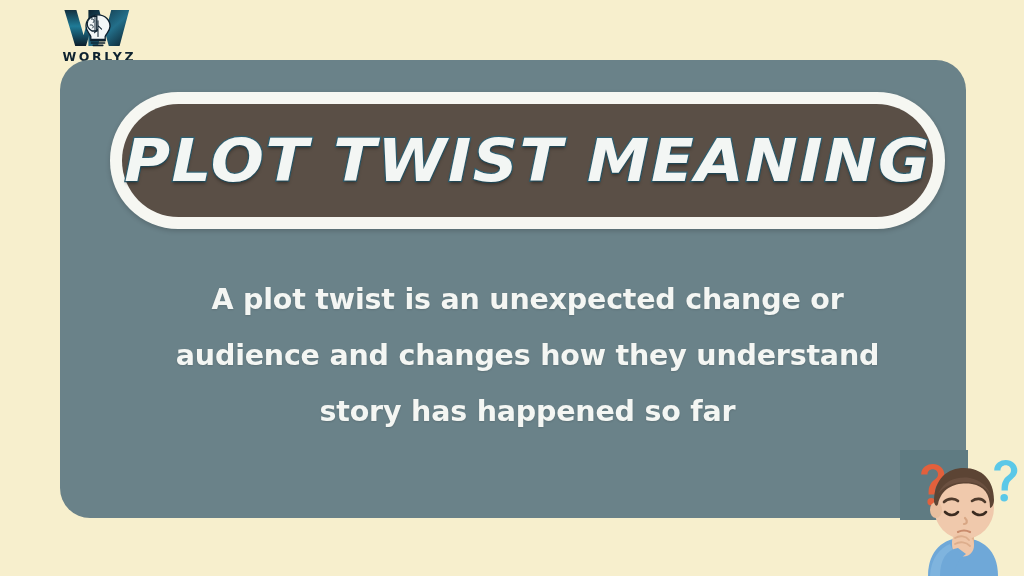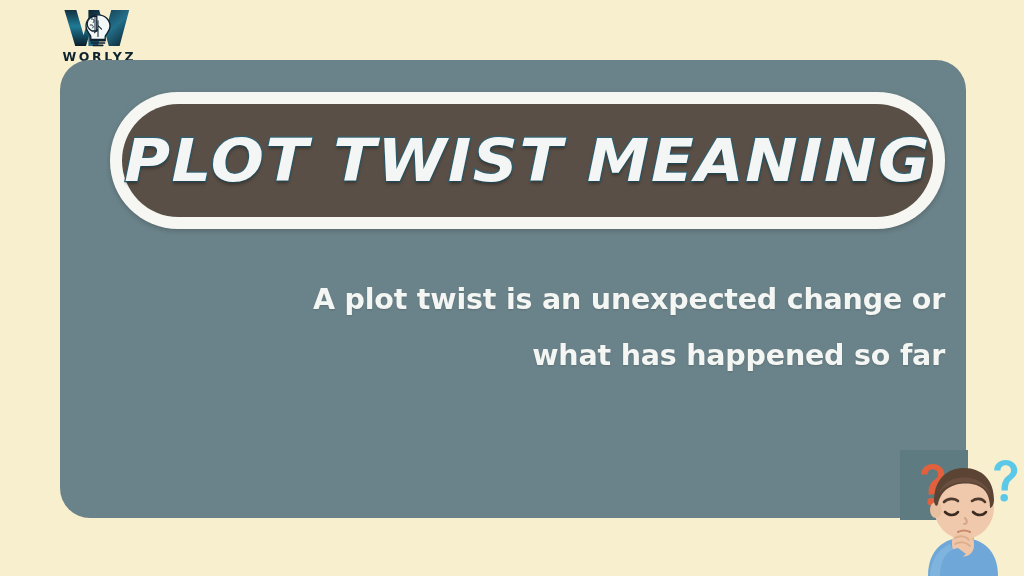--- a/index.html
+++ b/index.html
@@ -78,21 +78,21 @@
     paint-order:stroke fill;
     text-shadow:0 3px 3px rgba(0,0,0,.30);
     line-height:1;
   }
 
   
   #body-copy {
     position:absolute;
     left:110px; top:272px;
     width:835px;
-    text-align:right;
+    text-align:center;
     font-family:"DejaVu Sans", sans-serif;
     font-weight:bold;
     font-size:28.5px;
     line-height:56px;
     color:#F4F6F3;
     letter-spacing:-0.2px;
     text-shadow:0 1px 2px rgba(0,0,0,.13);
   }
 
   
@@ -141,21 +141,22 @@
 <div id="card"></div>
 
 <div id="banner-wrap">
   <div id="banner">
     <div id="banner-title">PLOT TWIST MEANING</div>
   </div>
 </div>
 
 <div id="body-copy">
   <div>A plot twist is an unexpected change or</div>
-  <div>what has happened so far</div>
+  <div>audience and changes how they understand</div>
+  <div>story has happened so far</div>
 </div>
 
 <div id="thinker">
   <svg viewBox="0 0 124 126">
 
     <rect x="0" y="0" width="124" height="126" fill="#F7EFCD"></rect>
 
     <path d="M0 0 H68 V70 H0 Z" fill="#5F7B82"></path>
     <path d="M60 62 H72 V74 H60 Z" fill="#5F7B82"></path>
 

